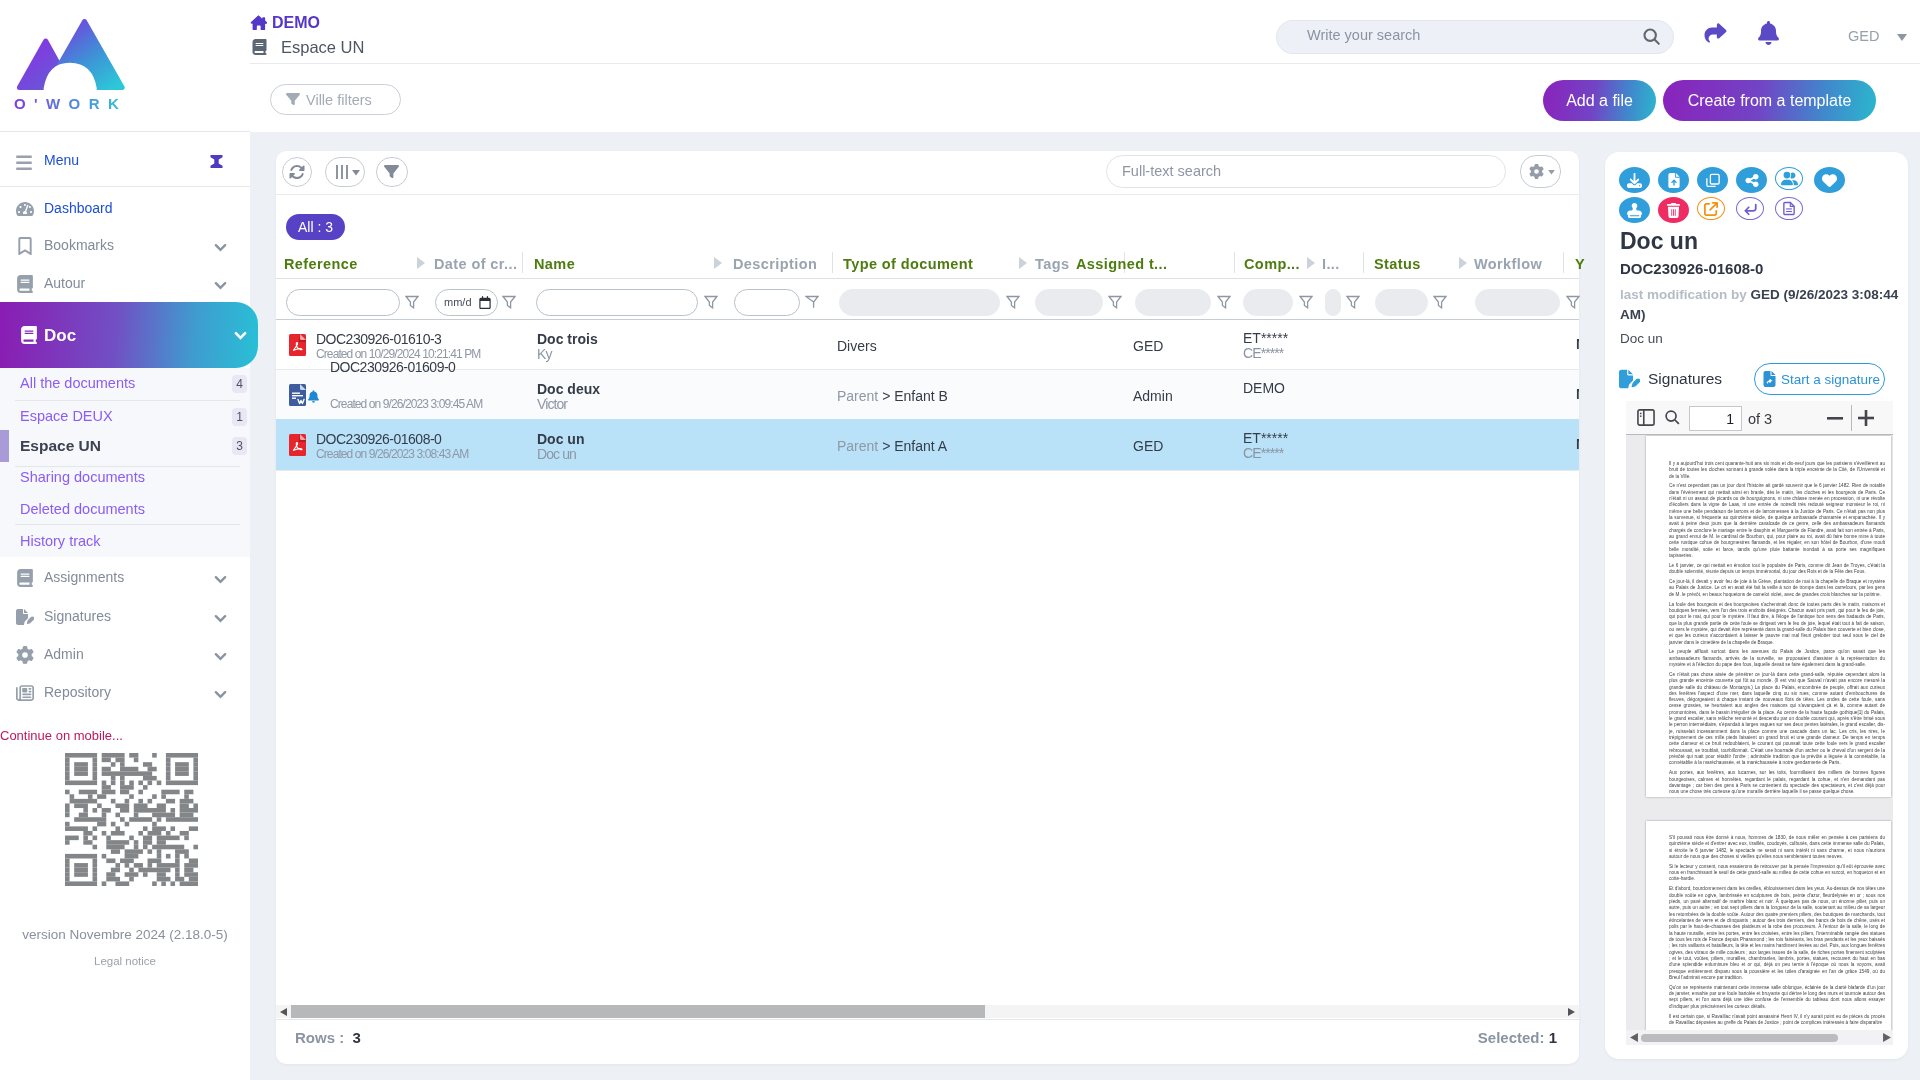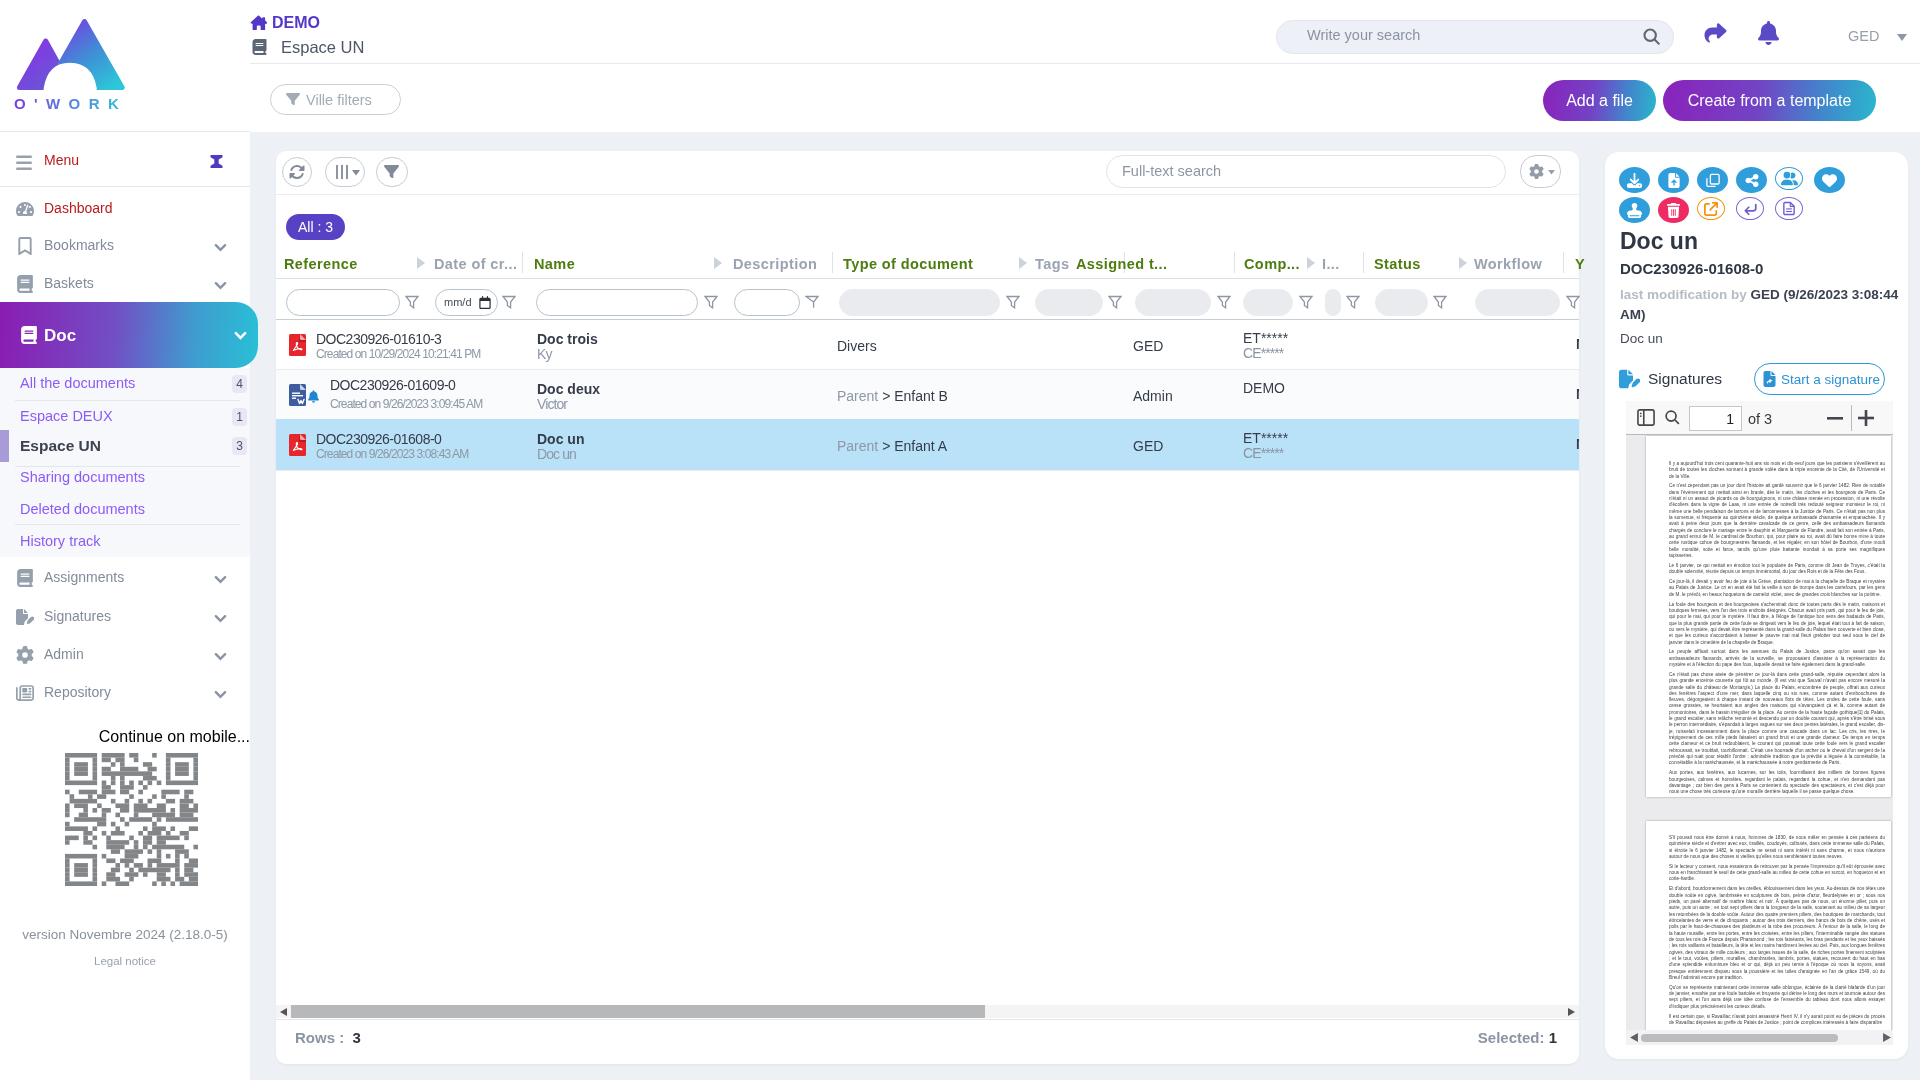--- a/index.html
+++ b/index.html
@@ -2,21 +2,21 @@
 <html><head><meta charset="utf-8"><title>GED</title><style>
 *{margin:0;padding:0;box-sizing:border-box}
 html,body{width:1920px;height:1080px;overflow:hidden}
 body{font-family:"Liberation Sans",sans-serif;background:#edf1f5;position:relative}
 .abs{position:absolute}
 .topbar{position:absolute;left:0;top:0;width:1920px;height:132px;background:#fff}
 .topline{position:absolute;left:250px;top:63px;width:1670px;height:1px;background:#e8eaee}
 .sideline{position:absolute;left:0;top:131px;width:250px;height:1px;background:#e4e7eb}
 .sidebar{position:absolute;left:0;top:132px;width:250px;height:948px;background:#fff}
 .nav-ic{position:absolute;left:16px;width:18px;height:18px}
-.nav-txt{position:absolute;left:44px;font-size:14px;color:#b91c1c}
+.nav-txt{position:absolute;left:44px;font-size:14px;color:#1d4ed8}
 .nav-txt.b{font-weight:normal;color:#828b9a}
 .chev{position:absolute;left:214px;width:13px;height:13px}
 .sub{position:absolute;left:0;top:236px;width:250px;height:189px;background:#f7f8fb}
 .sub-txt{position:absolute;left:20px;font-size:14.5px;color:#8b5cf6}
 .badge{position:absolute;font-size:12px;color:#4d5361;background:#e9e6f5;border-radius:4px;width:15px;height:18px;text-align:center;line-height:18px}
 .subdiv{position:absolute;left:15px;width:225px;height:1px;background:#e4e6ea}
 .gradbtn{background:linear-gradient(97deg,#8a22bb 0%,#7244c5 45%,#4187cc 75%,#2ab7cd 100%)}
 
 .cbtn{border:1px solid #c7ccd4;border-radius:16px;background:#fff}
 .hdr{position:absolute;top:256px;font-size:14.5px;font-weight:bold;letter-spacing:.4px;color:#9aa4b1}
@@ -125,21 +125,21 @@
     <path d="M30 482 V60 a30 30 0 0 1 30-30 h264 a30 30 0 0 1 30 30 v422 l-162-100 z"></path>
   </svg>
 <div class="nav-txt b" style="top:237px">Bookmarks</div>
 <svg class="chev" style="top:241px" viewBox="0 0 14 14" fill="none" stroke="#8a93a1" stroke-width="2.6" stroke-linecap="round">
     <path d="M2 4.5 L7 9.5 L12 4.5"></path>
   </svg>
 
 <svg class="nav-ic" style="top:275px" viewBox="0 0 448 512" fill="#96a0ac">
     <path d="M96 0C43 0 0 43 0 96V416c0 53 43 96 96 96H384h32c17.7 0 32-14.3 32-32s-14.3-32-32-32V384c17.7 0 32-14.3 32-32V32c0-17.7-14.3-32-32-32H384 96zm0 384H352v64H96c-17.7 0-32-14.3-32-32s14.3-32 32-32zM112 128H336c8.8 0 16 7.2 16 16s-7.2 16-16 16H112c-8.8 0-16-7.2-16-16s7.2-16 16-16zm0 64H336c8.8 0 16 7.2 16 16s-7.2 16-16 16H112c-8.8 0-16-7.2-16-16s7.2-16 16-16z"></path>
   </svg>
-<div class="nav-txt b" style="top:275px">Baskets</div>
+<div class="nav-txt b" style="top:275px">Autour</div>
 <svg class="chev" style="top:279px" viewBox="0 0 14 14" fill="none" stroke="#8a93a1" stroke-width="2.6" stroke-linecap="round">
     <path d="M2 4.5 L7 9.5 L12 4.5"></path>
   </svg>
 
 <div class="abs" style="left:0;top:302px;width:258px;height:66px;border-radius:0 22px 22px 0;background:linear-gradient(94deg,#8a1cb3 0%,#7150c4 45%,#3f9ccf 75%,#28c0d6 100%)"></div>
 <svg class="abs" style="left:20px;top:326px" width="18" height="18" viewBox="0 0 448 512" fill="#fff">
     <path d="M96 0C43 0 0 43 0 96V416c0 53 43 96 96 96H384h32c17.7 0 32-14.3 32-32s-14.3-32-32-32V384c17.7 0 32-14.3 32-32V32c0-17.7-14.3-32-32-32H384 96zm0 384H352v64H96c-17.7 0-32-14.3-32-32s14.3-32 32-32zM112 128H336c8.8 0 16 7.2 16 16s-7.2 16-16 16H112c-8.8 0-16-7.2-16-16s7.2-16 16-16zm0 64H336c8.8 0 16 7.2 16 16s-7.2 16-16 16H112c-8.8 0-16-7.2-16-16s7.2-16 16-16z"></path>
   </svg>
 <div class="abs" style="left:44px;top:326px;font-size:17px;font-weight:bold;color:#fff">Doc</div>
 <svg class="abs" style="left:234px;top:329px" width="13" height="13" viewBox="0 0 14 14" fill="none" stroke="#fff" stroke-width="2.8" stroke-linecap="round">
@@ -183,21 +183,21 @@
     <path d="M2 4.5 L7 9.5 L12 4.5"></path>
   </svg>
 <svg class="nav-ic" style="top:684px" viewBox="0 0 512 512" fill="#96a0ac">
     <path d="M168 80c-13.3 0-24 10.7-24 24V408c0 8.4-1.4 16.5-4.1 24H440c13.3 0 24-10.7 24-24V104c0-13.3-10.7-24-24-24H168zM72 480c-39.8 0-72-32.2-72-72V112C0 98.7 10.7 88 24 88s24 10.7 24 24V408c0 13.3 10.7 24 24 24s24-10.7 24-24V104c0-39.8 32.2-72 72-72H440c39.8 0 72 32.2 72 72V408c0 39.8-32.2 72-72 72H72zM176 136c0-13.3 10.7-24 24-24h96c13.3 0 24 10.7 24 24v80c0 13.3-10.7 24-24 24H200c-13.3 0-24-10.7-24-24V136zm200-24h40c13.3 0 24 10.7 24 24s-10.7 24-24 24H376c-13.3 0-24-10.7-24-24s10.7-24 24-24zm0 80h40c13.3 0 24 10.7 24 24s-10.7 24-24 24H376c-13.3 0-24-10.7-24-24s10.7-24 24-24zM200 272H416c13.3 0 24 10.7 24 24s-10.7 24-24 24H200c-13.3 0-24-10.7-24-24s10.7-24 24-24zm0 80H416c13.3 0 24 10.7 24 24s-10.7 24-24 24H200c-13.3 0-24-10.7-24-24s10.7-24 24-24z"></path>
   </svg>
 <div class="nav-txt b" style="top:684px">Repository</div>
 <svg class="chev" style="top:688px" viewBox="0 0 14 14" fill="none" stroke="#8a93a1" stroke-width="2.6" stroke-linecap="round">
     <path d="M2 4.5 L7 9.5 L12 4.5"></path>
   </svg>
 
-<div class="abs" style="left:0;top:728px;width:250px;text-align:right;font-size:16px;color:#000000">Continue on mobile...</div>
+<div class="abs" style="left:0;top:728px;width:250px;text-align:left;font-size:13px;color:#be185d">Continue on mobile...</div>
 <div class="abs" style="left:65px;top:753px" id="qrbox"><svg width="133" height="133" viewBox="0 0 133 133" fill="#838689">
       <rect x="0.0" y="0.0" width="32.1" height="4.59"></rect>
       <rect x="36.69" y="0.0" width="22.93" height="4.59"></rect>
       <rect x="64.21" y="0.0" width="9.17" height="4.59"></rect>
       <rect x="87.14" y="0.0" width="4.59" height="4.59"></rect>
       <rect x="100.9" y="0.0" width="32.1" height="4.59"></rect>
       <rect x="0.0" y="4.59" width="4.59" height="4.59"></rect>
       <rect x="27.52" y="4.59" width="4.59" height="4.59"></rect>
       <rect x="36.69" y="4.59" width="9.17" height="4.59"></rect>
       <rect x="50.45" y="4.59" width="9.17" height="4.59"></rect>
@@ -548,21 +548,21 @@
       <rect x="3" y="8.5" width="8" height="1.4"></rect>
       <rect x="3" y="11" width="11" height="1.4"></rect>
       <rect x="3" y="13.5" width="4" height="1.4"></rect>
     </g>
     <path d="M9 15.5 L10.6 19.5 L12 16.5 L13.4 19.5 L15 15.5" fill="none" stroke="#fff" stroke-width="1.4" stroke-linecap="round" stroke-linejoin="round"></path>
     <g></g>
   </svg>
 <svg class="abs" style="left:308px;top:389px" width="11" height="15" viewBox="0 0 448 512" fill="#1d87d1">
     <path d="M224 0c-17.7 0-32 14.3-32 32V49.9C119.5 61.4 64 124.2 64 200v33.4c0 45.4-15.5 89.5-43.8 124.9L5.3 377c-5.8 7.2-6.9 17.1-2.9 25.4S14.8 416 24 416H424c9.2 0 17.6-5.3 21.6-13.6s2.9-18.2-2.9-25.4l-14.9-18.6C399.5 322.9 384 278.8 384 233.4V200c0-75.8-55.5-138.6-128-150.1V32c0-17.7-14.3-32-32-32zm64 448H224 160c0 17 6.7 33.3 18.7 45.3s28.3 18.7 45.3 18.7s33.3-6.7 45.3-18.7s18.7-28.3 18.7-45.3z"></path>
   </svg>
-<div class="c1" style="top:377px;left:330px;letter-spacing:-0.5px">DOC230926-01609-0</div>
+<div class="c1" style="top:359px;left:330px;letter-spacing:-0.5px">DOC230926-01609-0</div>
 <div class="c2" style="top:397px;left:330px">Created on 9/26/2023 3:09:45 AM</div>
 <div class="c1 b" style="top:381px;left:537px">Doc deux</div>
 <div class="c2" style="top:396px;left:537px;font-size:14px">Victor</div>
 <div class="c1" style="top:388px;left:837px"><span style="color:#8f98a6">Parent</span> &gt; Enfant B</div>
 <div class="c1" style="top:388px;left:1133px">Admin</div>
 <div class="c1" style="top:380px;left:1243px">DEMO</div>
 <div class="c1 b" style="top:386px;left:1576px;width:3px;overflow:hidden">N</div>
 
 <svg class="abs" style="left:289px;top:434px" width="17" height="22" viewBox="0 0 17 22">
     <rect width="17" height="22" rx="1.5" fill="#e6252c"></rect>

